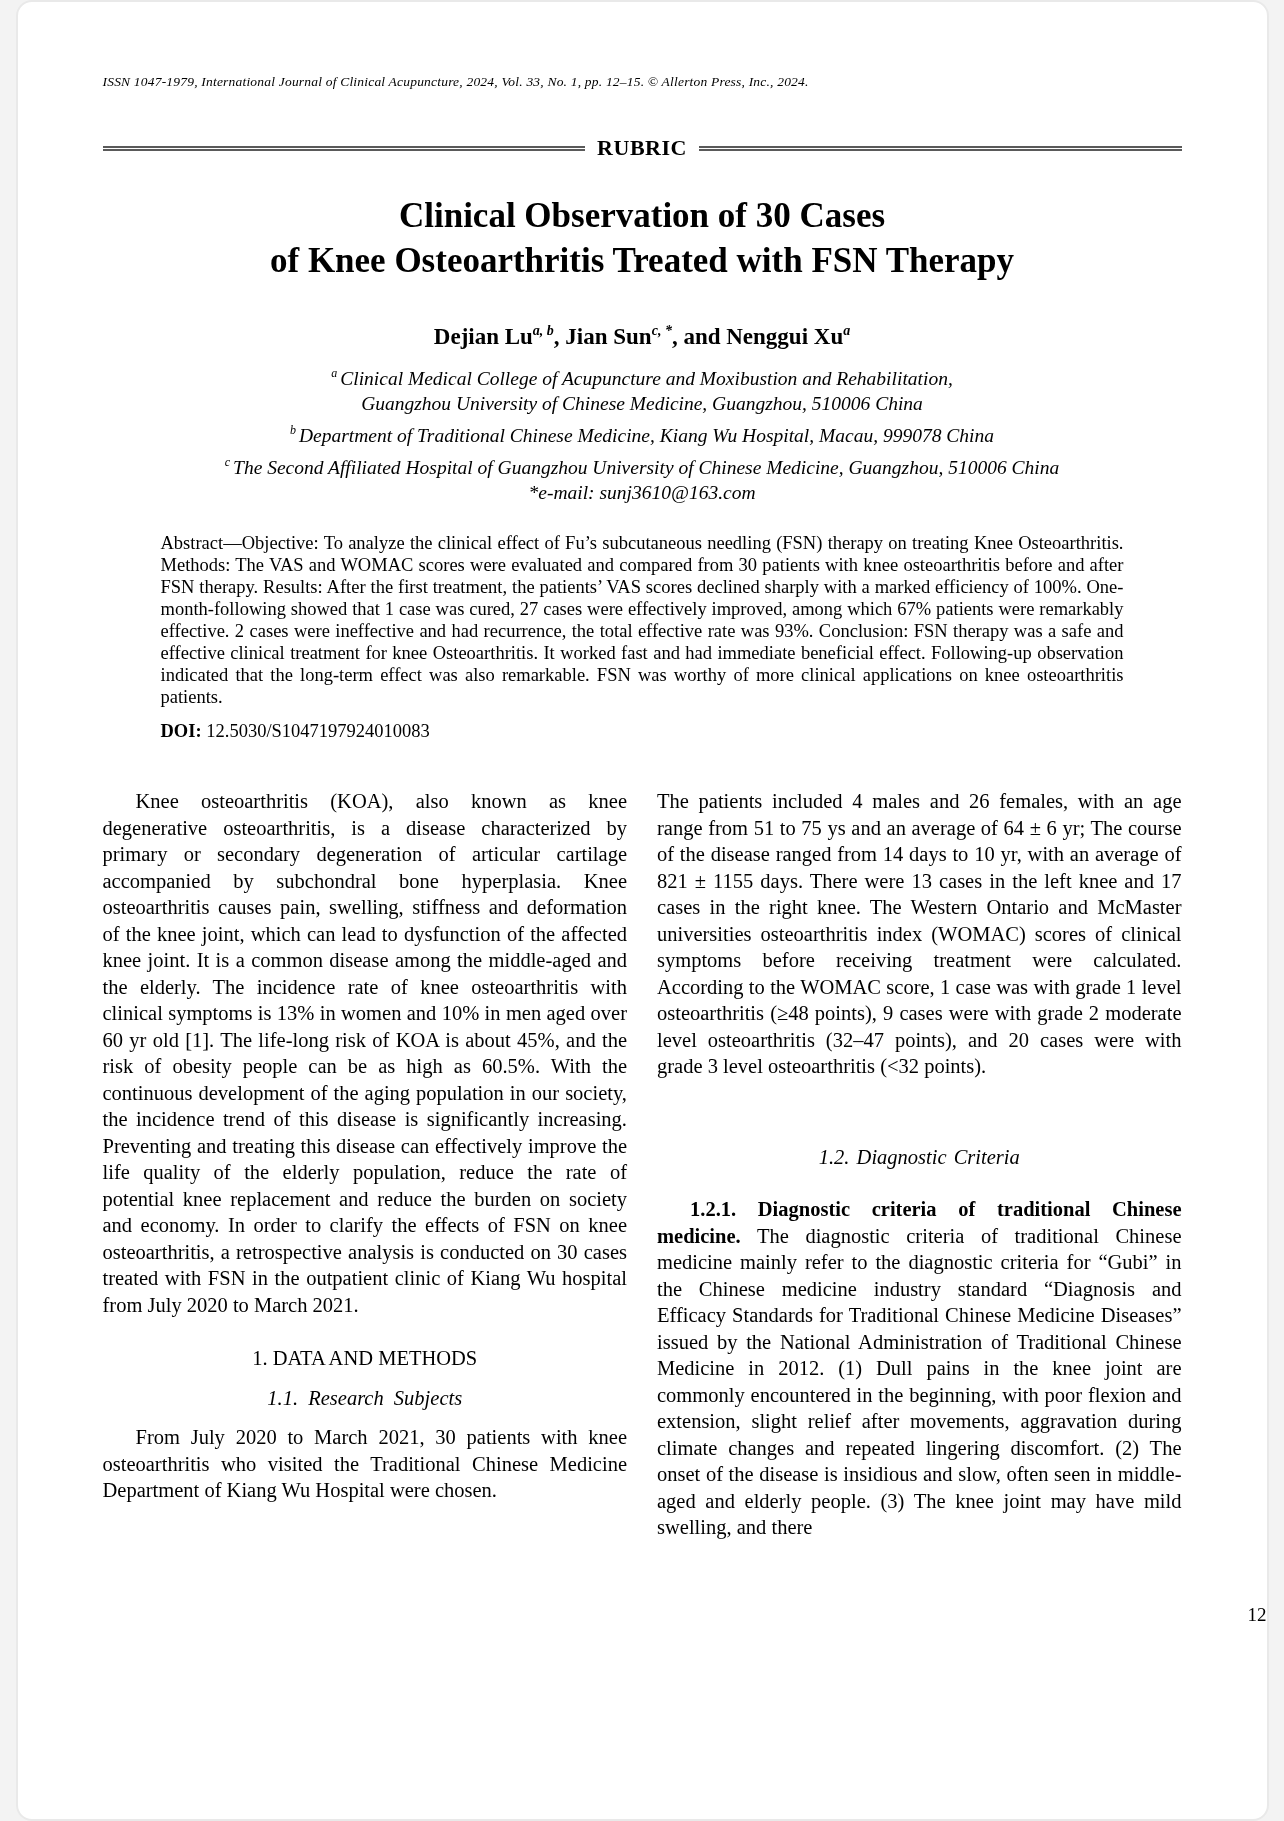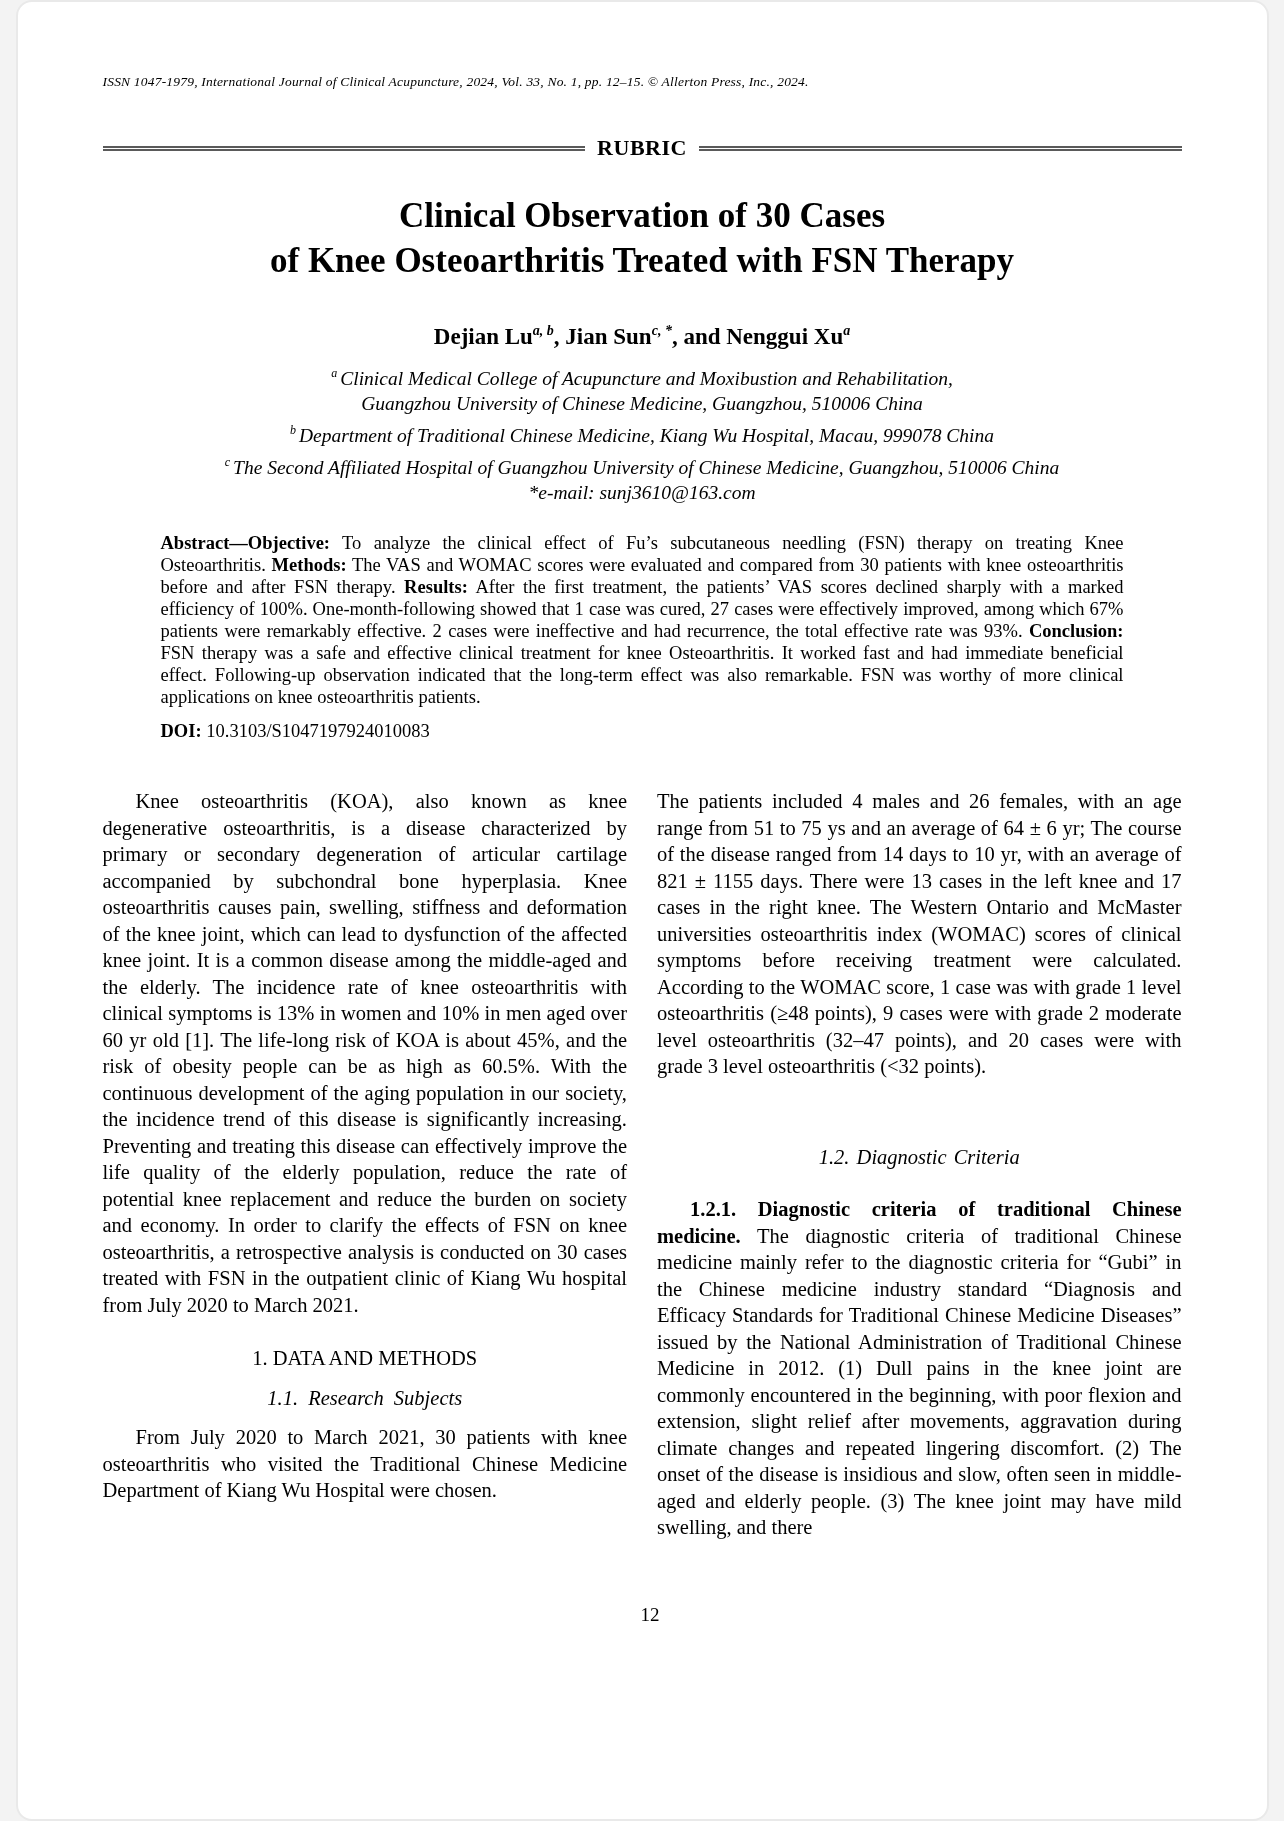--- a/index.html
+++ b/index.html
@@ -86,21 +86,21 @@
     font-style: italic;
     font-size: 19.5px;
     line-height: 26px;
   }
   .abstract {
     margin: 26px 58px 0 58px;
     font-size: 18.5px;
     line-height: 22px;
     text-align: justify;
   }
-  .abstract b { font-weight: bold; }
+  .abstract b { font-weight: normal; }
   .keywords {
     margin: 26px 58px 0 58px;
     font-size: 18.5px;
   }
   .doi {
     margin: 13px 58px 0 58px;
     font-size: 18.5px;
   }
   .keywords b, .doi b { font-weight: bold; }
   .columns {
@@ -143,21 +143,21 @@
     margin: 64px 0 26px 0;
     word-spacing: 2px;
     font-size: 20.5px;
   }
   .run-in-label { font-weight: bold; }
   .page-number {
     position: absolute;
     top: 1602px;
     left: 16px;
     right: 0;
-    text-align: center;
+    text-align: right;
     font-size: 19px;
   }
 </style>
 </head>
 <body>
 
 <div class="page">
   <div class="inner">
 
     <div class="issn">ISSN 1047-1979, International Journal of Clinical Acupuncture, 2024, Vol. 33, No. 1, pp. 12–15. © Allerton Press, Inc., 2024.</div>
@@ -175,21 +175,21 @@
     <div class="affiliations">
       <div class="affiliation aff-a"><sup>a </sup><span>Clinical Medical College of Acupuncture and Moxibustion and Rehabilitation, Guangzhou University of Chinese Medicine, Guangzhou, 510006 China</span></div>
       <div class="affiliation"><sup>b </sup><span>Department of Traditional Chinese Medicine, Kiang Wu Hospital, Macau, 999078 China</span></div>
       <div class="affiliation"><sup>c </sup><span>The Second Affiliated Hospital of Guangzhou University of Chinese Medicine, Guangzhou, 510006 China</span></div>
       <div class="email">*e-mail: sunj3610@163.com</div>
     </div>
 
     <div class="abstract"><b>Abstract—Objective:</b><span> To analyze the clinical effect of Fu’s subcutaneous needling (FSN) therapy on treating Knee Osteoarthritis. </span><b>Methods:</b><span> The VAS and WOMAC scores were evaluated and compared from 30 patients with knee osteoarthritis before and after FSN therapy. </span><b>Results:</b><span> After the first treatment, the patients’ VAS scores declined sharply with a marked efficiency of 100%. One-month-following showed that 1 case was cured, 27 cases were effectively improved, among which 67% patients were remarkably effective. 2 cases were ineffective and had recurrence, the total effective rate was 93%. </span><b>Conclusion:</b><span> FSN therapy was a safe and effective clinical treatment for knee Osteoarthritis. It worked fast and had immediate beneficial effect. Following-up observation indicated that the long-term effect was also remarkable. FSN was worthy of more clinical applications on knee osteoarthritis patients.</span></div>
 
 
-    <div class="doi"><b>DOI:</b><span> 10.3103/S1047197924010083</span></div>
+    <div class="doi"><b>DOI:</b><span> 12.5030/S1047197924010083</span></div>
 
     <div class="columns">
       <div class="col">
         <p class="para-indent">Knee osteoarthritis (KOA), also known as knee degenerative osteoarthritis, is a disease characterized by primary or secondary degeneration of articular cartilage accompanied by subchondral bone hyperplasia. Knee osteoarthritis causes pain, swelling, stiffness and deformation of the knee joint, which can lead to dysfunction of the affected knee joint. It is a common disease among the middle-aged and the elderly. The incidence rate of knee osteoarthritis with clinical symptoms is 13% in women and 10% in men aged over 60 yr old [1]. The life-long risk of KOA is about 45%, and the risk of obesity people can be as high as 60.5%. With the continuous development of the aging population in our society, the incidence trend of this disease is significantly increasing. Preventing and treating this disease can effectively improve the life quality of the elderly population, reduce the rate of potential knee replacement and reduce the burden on society and economy. In order to clarify the effects of FSN on knee osteoarthritis, a retrospective analysis is conducted on 30 cases treated with FSN in the outpatient clinic of Kiang Wu hospital from July 2020 to March 2021.</p>
         <p class="section-heading">1. DATA AND METHODS</p>
         <p class="subheading">1.1. Research Subjects</p>
         <p class="para-indent">From July 2020 to March 2021, 30 patients with knee osteoarthritis who visited the Traditional Chinese Medicine Department of Kiang Wu Hospital were chosen.</p>
       </div>
       <div class="col">
         <p class="para">The patients included 4 males and 26 females, with an age range from 51 to 75 ys and an average of 64 ± 6 yr; The course of the disease ranged from 14 days to 10 yr, with an average of 821 ± 1155 days. There were 13 cases in the left knee and 17 cases in the right knee. The Western Ontario and McMaster universities osteoarthritis index (WOMAC) scores of clinical symptoms before receiving treatment were calculated. According to the WOMAC score, 1 case was with grade 1 level osteoarthritis (≥48 points), 9 cases were with grade 2 moderate level osteoarthritis (32–47 points), and 20 cases were with grade 3 level osteoarthritis (&lt;32 points).</p>

